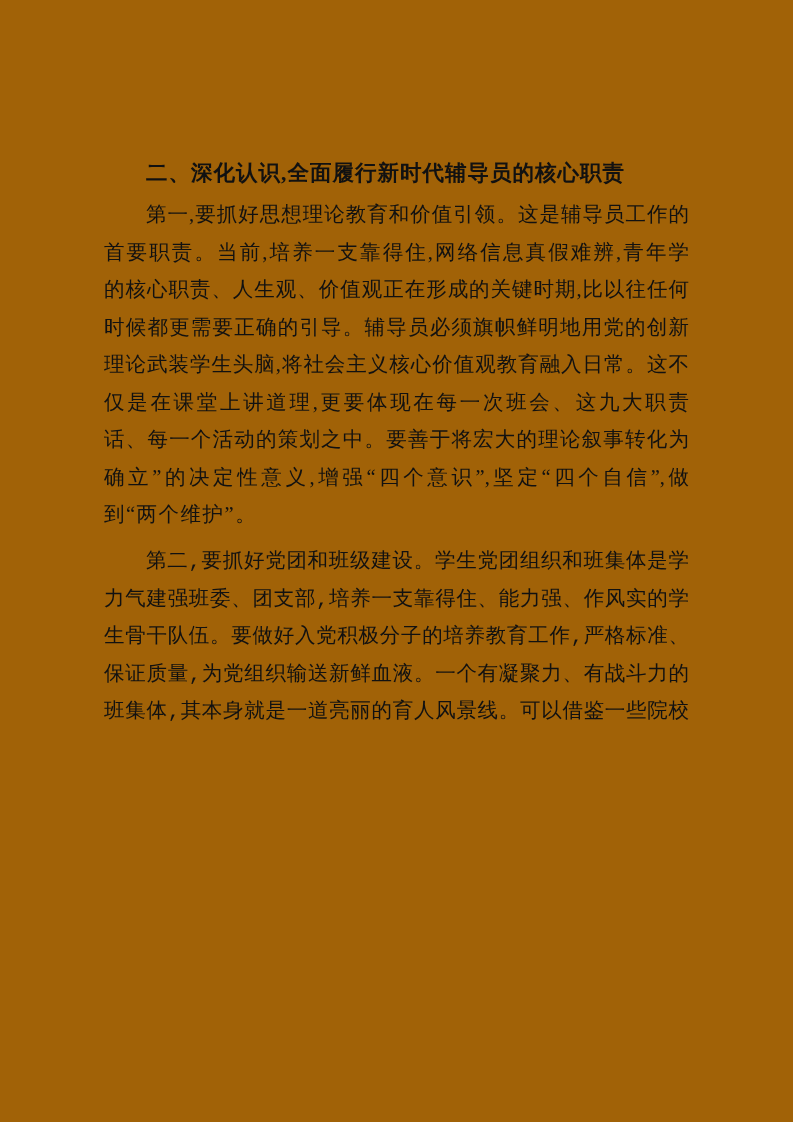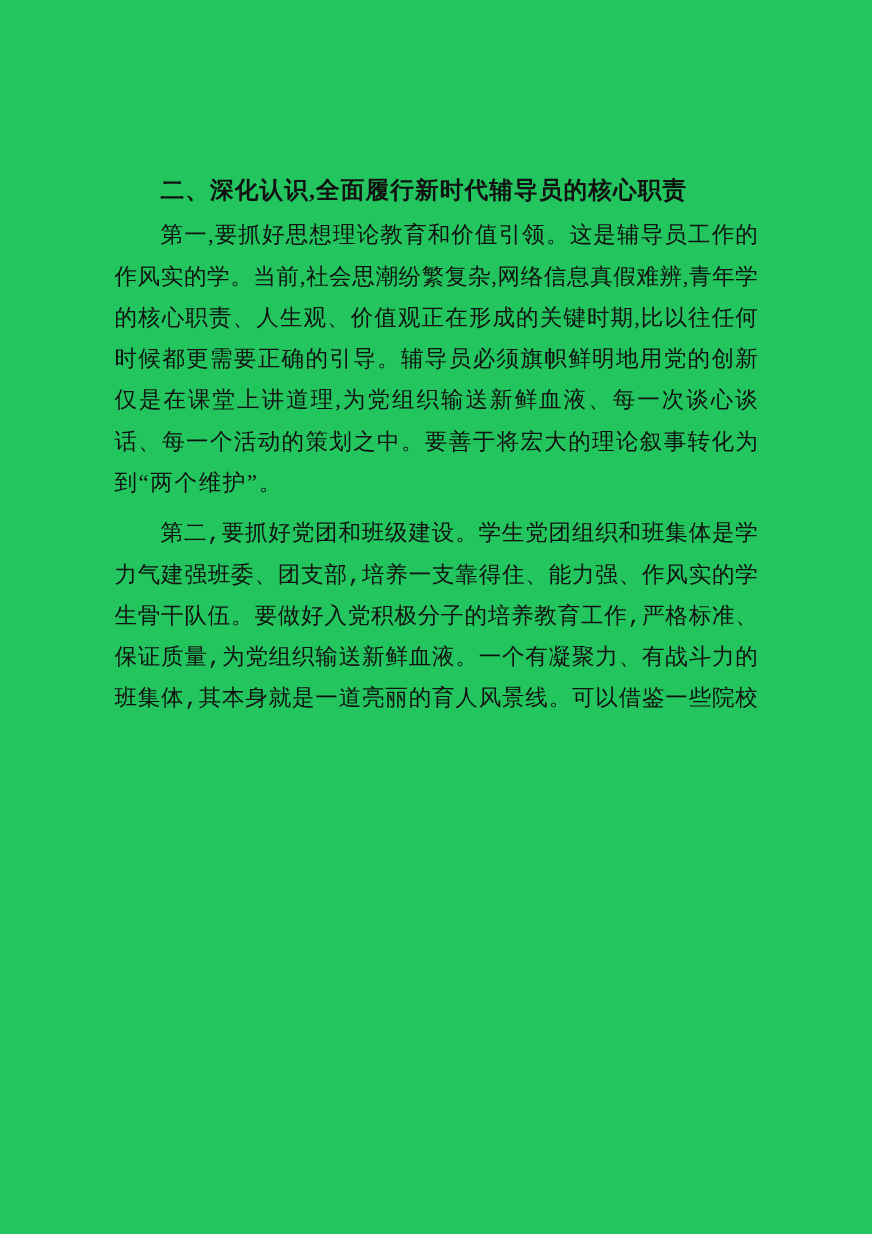--- a/index.html
+++ b/index.html
@@ -47,31 +47,33 @@
     letter-spacing: 1.5px;
   }
   
   .line::after { content: ""; display: inline-block; width: 100%; height: 0; }
   .line { white-space: normal; word-break: keep-all; }
   .line.lastline::after { content: none; }
 </style>
 </head>
 <body>
 
-<div class="page" style="background: #22c55e; color: rgb(17, 17, 17);">
+<div class="page" style="background: #a16207; color: rgb(17, 17, 17);">
   <div class="content">
     <h2 class="heading">二、深化认识,全面履行新时代辅导员的核心职责</h2>
     <div id="paragraphs">
         <div class="para">
           <div class="line first">第一,要抓好思想理论教育和价值引领。这是辅导员工作的</div>
-          <div class="line">作风实的学。当前,社会思潮纷繁复杂,网络信息真假难辨,青年学</div>
+          <div class="line">首要职责。当前,培养一支靠得住,网络信息真假难辨,青年学</div>
           <div class="line">的核心职责、人生观、价值观正在形成的关键时期,比以往任何</div>
           <div class="line">时候都更需要正确的引导。辅导员必须旗帜鲜明地用党的创新</div>
-          <div class="line">仅是在课堂上讲道理,为党组织输送新鲜血液、每一次谈心谈</div>
+          <div class="line">理论武装学生头脑,将社会主义核心价值观教育融入日常。这不</div>
+          <div class="line">仅是在课堂上讲道理,更要体现在每一次班会、这九大职责</div>
           <div class="line">话、每一个活动的策划之中。要善于将宏大的理论叙事转化为</div>
+          <div class="line">确立”的决定性意义,增强“四个意识”,坚定“四个自信”,做</div>
           <div class="line lastline">到“两个维护”。</div>
         </div>
         <div class="para">
           <div class="line first">第二,要抓好党团和班级建设。学生党团组织和班集体是学</div>
           <div class="line">力气建强班委、团支部,培养一支靠得住、能力强、作风实的学</div>
           <div class="line">生骨干队伍。要做好入党积极分子的培养教育工作,严格标准、</div>
           <div class="line">保证质量,为党组织输送新鲜血液。一个有凝聚力、有战斗力的</div>
           <div class="line">班集体,其本身就是一道亮丽的育人风景线。可以借鉴一些院校</div>
         </div>
       </div>

